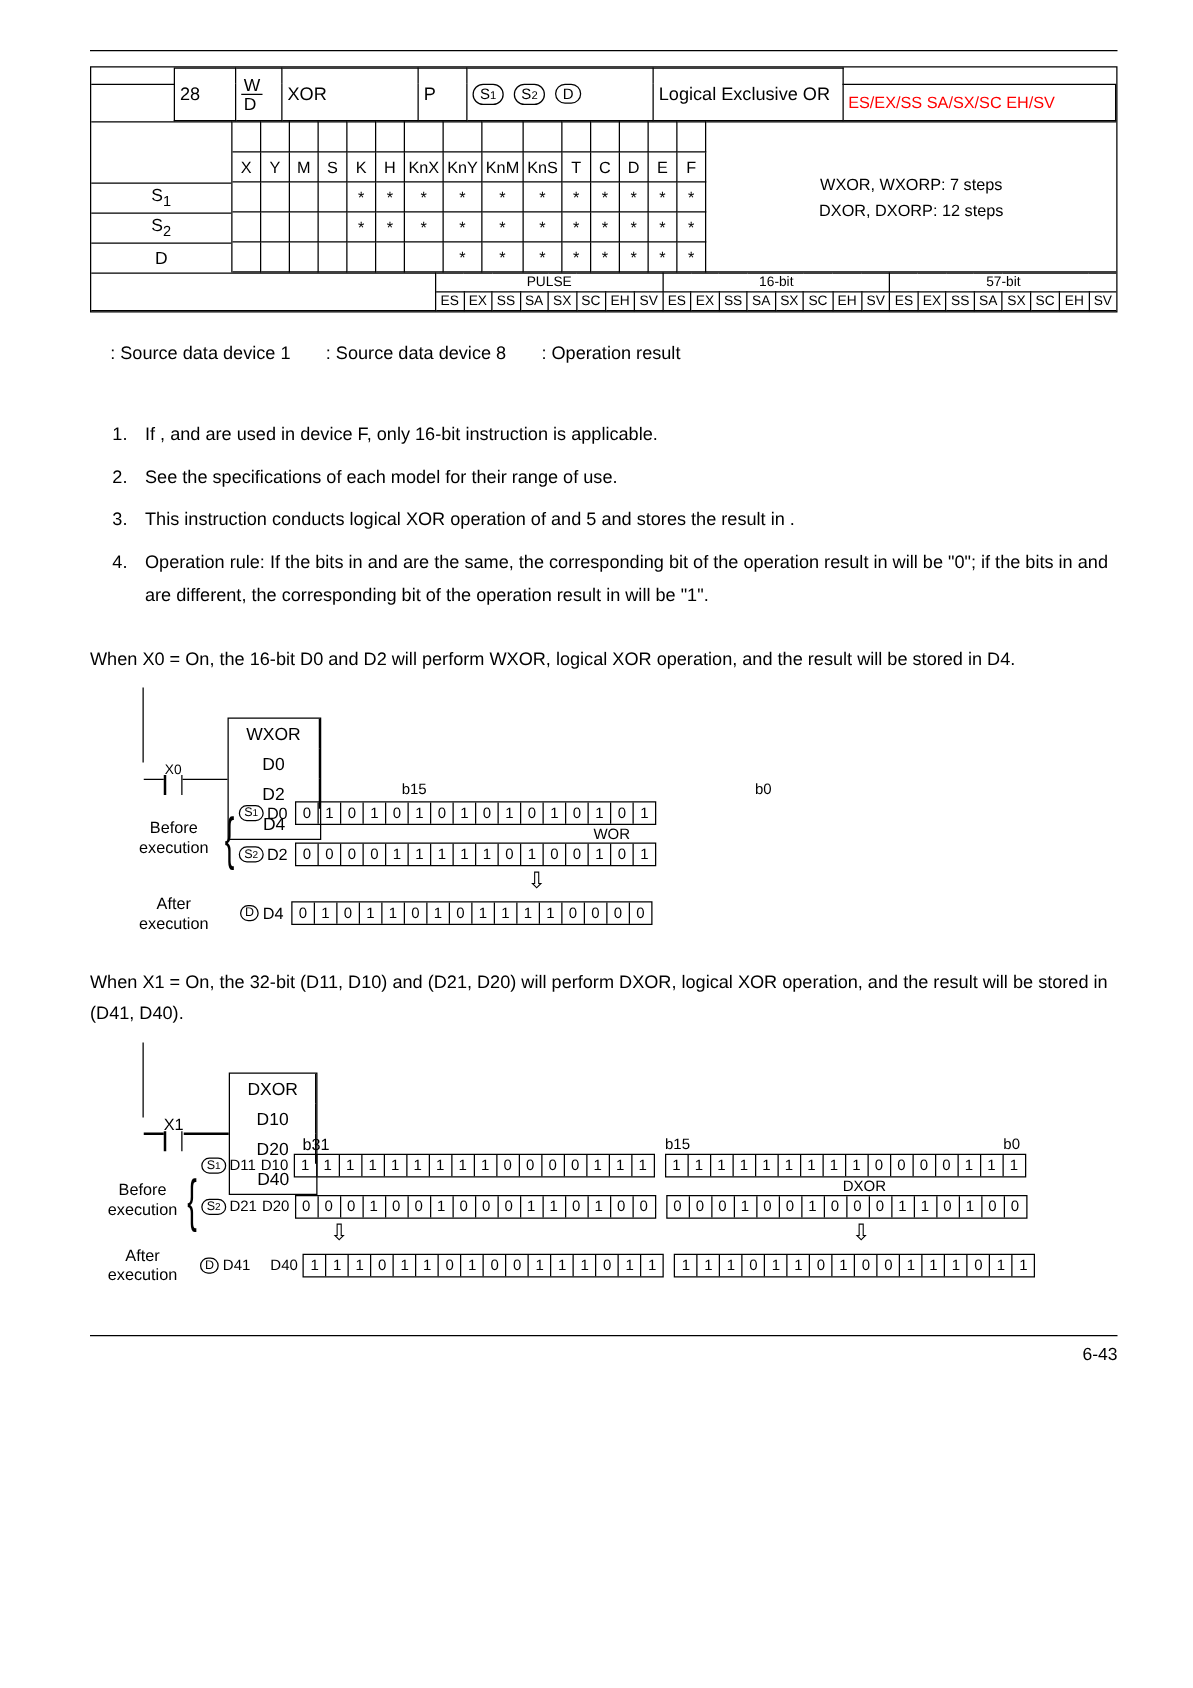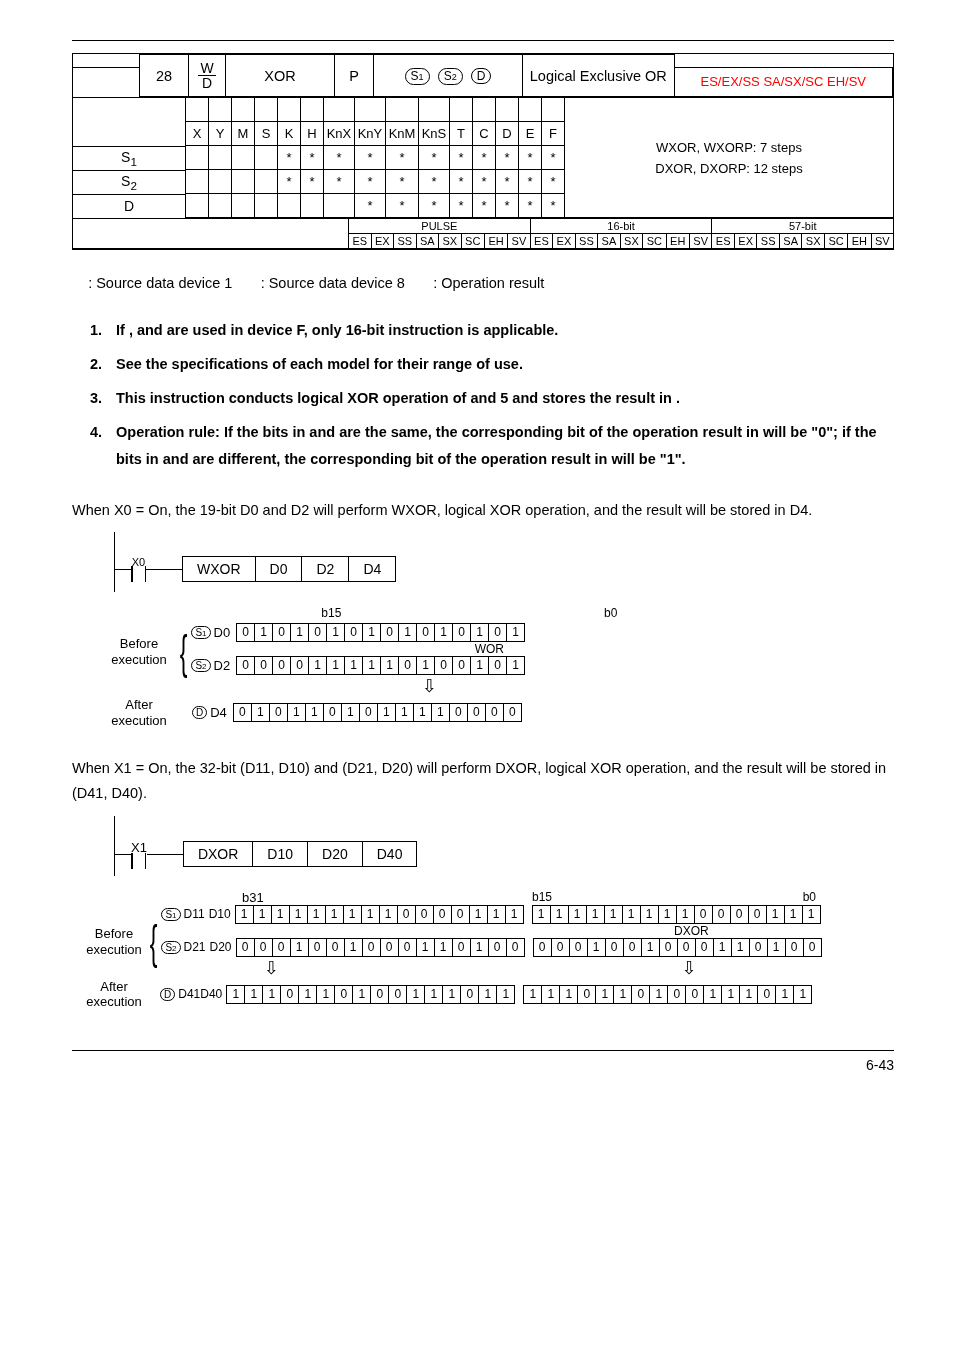--- a/index.html
+++ b/index.html
@@ -9,41 +9,41 @@
     font-family: Arial, "Helvetica Neue", sans-serif;
     font-size: 14.5px;
     color: #000;
     box-sizing: border-box;
     background: #fff;
   }
   .thin-rule { border-top: 1.5px solid #000; margin: 0 0 12px 0; }
   .outer-box { border: 1.5px solid #000; }
   table { border-collapse: collapse; }
   .hdr-tbl { width: 100%; }
-  .hdr-tbl td { border: 1px solid #000; text-align: center; padding: 6px 4px; vertical-align: middle; }
+  .hdr-tbl td { border: 1px solid #000; padding: 6px 4px; vertical-align: middle; }
   .frac { display: inline-block; vertical-align: middle; line-height: 1; font-size: 14px; }
   .frac .top { display:block; border-bottom: 1px solid #000; padding: 0 2px; }
   .frac .bot { display:block; padding: 0 2px; }
   .oval { display:inline-block; border:1.2px solid #000; border-radius: 9px; padding: 0 5px; font-size: 12px; line-height: 14px; }
   .oval .sub { font-size:9px; }
   .redtxt { color: #f00; }
   .row2 { display:flex; align-items:stretch; }
   .row2-left { width: 112px; border-right:1px solid #000; }
   .row2-right { flex:1; }
   .sub-tbl { width: 100%; }
   .sub-tbl td, .sub-tbl th { border:1px solid #000; text-align:center; font-size:13px; padding: 2px 0; min-width: 22px; height: 19px; }
   .star { font-size: 13px; line-height: 1; }
   .step-cell { text-align:left; padding: 2px 6px 2px 6px; font-size: 13.5px; }
   .pulse-tbl { width:100%; }
   .pulse-tbl td { border:1px solid #000; text-align:center; font-size:11px; padding:1px 0; }
   .body-text { margin-top: 22px; line-height: 1.6; }
-  ol.numlist { margin: 4px 0 0 0; padding-left: 34px; font-weight: bold; }
+  ol.numlist { margin: 22px 0 0 0; padding-left: 34px; }
   ol.numlist > li { margin-bottom: 8px; padding-left: 10px; line-height:1.8; }
   .hline { height:1.5px; background:#000; }
-  .boxrow { display:flex; border:1.5px solid #000; }
+  .boxrow { display:flex; border:1.5px solid #000;flex-direction:column; }
   .boxrow > div { border-right:1.5px solid #000; padding: 4px 14px; font-size:14px; text-align:center; }
   .boxrow > div:last-child { border-right:none; }
   .bitrow { display:flex; border:1px solid #000; }
   .bitrow > div { width:17px; border-right:1px solid #000; text-align:center; font-size:12px; height:17px; line-height:17px; }
   .bitrow > div:last-child { border-right:none; }
   .brace { font-size: 46px; line-height:1; display:inline-block; vertical-align:middle; transform: scaleX(0.5); }
   .arrow-down { display:inline-block; font-size:18px; }
   .footer { border-top: 1.5px solid #000; margin-top: 40px; text-align:right; padding-top:6px; font-size:14px; }
   .small-oval { display:inline-block; border:1px solid #000; border-radius:8px; padding:0 3px; font-size:10px; margin-right:3px;}
 </style>
@@ -245,21 +245,21 @@
 
 <ol class="numlist">
   <li>If    ,       and     are used in device F, only 16-bit instruction is applicable.</li>
   <li>See the specifications of each model for their range of use.</li>
   <li>This instruction conducts logical XOR operation of       and    5 and stores the result in    .</li>
   <li>Operation rule: If the bits in       and       are the same, the corresponding bit of the operation result in     will be "0"; if the bits in       and       are different, the corresponding bit of the operation result in     will be "1".</li>
 </ol>
 
 <div style="height:18px"></div>
 
-<div style="line-height:1.7">When X0 = On, the 19-bit D0 and D2 will perform WXOR, logical XOR operation, and the result will be stored in D4.</div>
+<div style="line-height:1.7">When X0 = On, the 16-bit D0 and D2 will perform WXOR, logical XOR operation, and the result will be stored in D4.</div>
 
 <div style="margin:10px 0 0 42px">
   <div style="display:flex;align-items:flex-end">
     <div style="border-left:1.5px solid #000;height:60px;position:relative">
       <div style="position:absolute;top:24px;left:0;display:flex;align-items:center">
         <div class="hline" style="width:16px"></div>
         <div style="display:flex;flex-direction:column;align-items:center">
           <div style="font-size:11px;margin-bottom:-2px">X0</div>
           <div style="display:flex;align-items:center">
             <div style="width:1.5px;height:16px;background:#000"></div>
@@ -503,21 +503,21 @@
       </div>
     </div>
   </div>
 
   <div style="display:flex;align-items:center">
     <div style="text-align:center;font-size:13px;line-height:1.2;width:64px"><span style="white-space:pre-line">After
 execution</span></div>
     <span style="width:14px;display:inline-block"></span>
     <div style="display:flex;align-items:center">
       <span class="small-oval">D</span>
-      <span style="font-size:12px;margin-right:0">D41</span>
+      <span style="font-size:12px;margin-right:16px">D41</span>
       <span style="font-size:12px;margin-right:4px">D40</span>
       <div class="bitrow" id="bits-d41">
           <div>1</div>
           <div>1</div>
           <div>1</div>
           <div>0</div>
           <div>1</div>
           <div>1</div>
           <div>0</div>
           <div>1</div>

